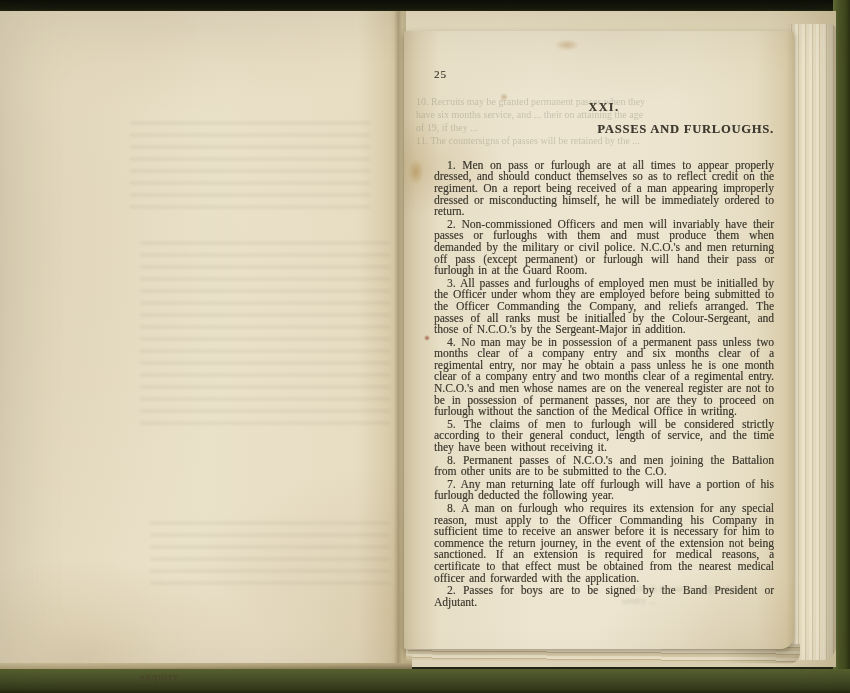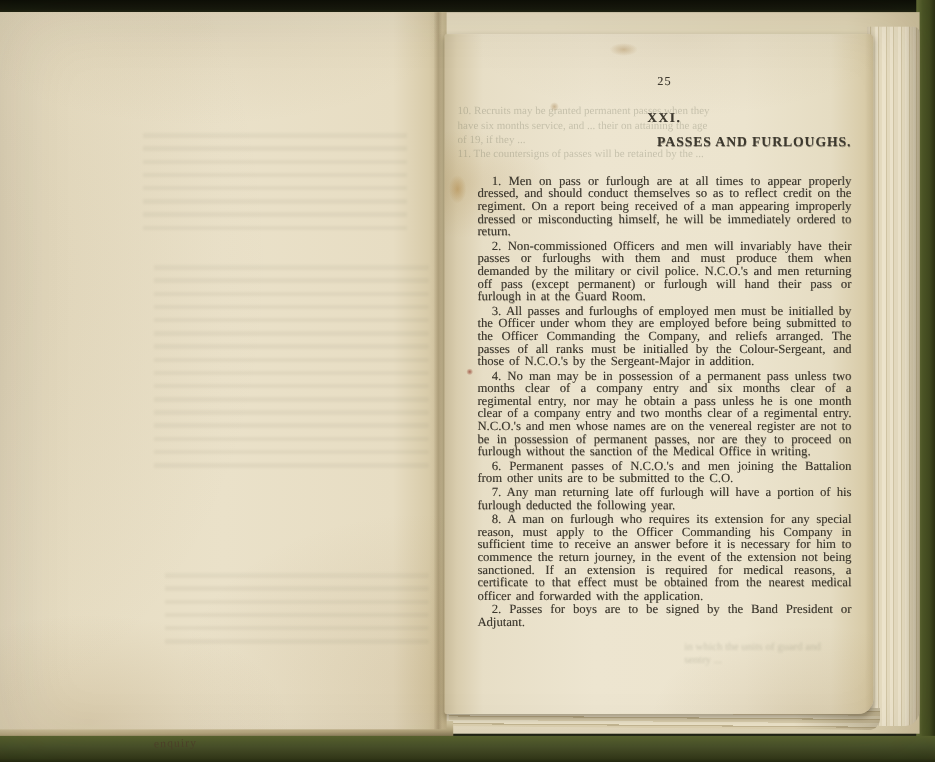--- a/index.html
+++ b/index.html
@@ -53,21 +53,21 @@
     background:
       radial-gradient(ellipse 120px 70px at 4% 22%,rgba(160,125,60,0.18),rgba(0,0,0,0) 70%),
       radial-gradient(ellipse 200px 120px at 85% 101%,rgba(150,120,70,0.16),rgba(0,0,0,0) 72%),
       radial-gradient(ellipse 260px 100px at 55% 0%,rgba(150,125,80,0.10),rgba(0,0,0,0) 75%),
       linear-gradient(90deg,#c9bc9b 0%,#d9cdae 3%,#e7dec6 9%,#ede5d0 35%,#ece4ce 70%,#e5dcc2 90%,#d8cba8 98%,#c7b892 100%);}
   .stain-dot{position:absolute;border-radius:50%;}
   
   .text-col{position:absolute;left:30px;top:38px;width:340px;color:#3d392f;
     font-size:11.5px;line-height:11.6px;
     text-shadow:0.3px 0.2px 0 rgba(60,52,40,0.45);}
-  .pagenum{text-align:center;font-size:11px;letter-spacing:1px;}
+  .pagenum{font-size:11px;letter-spacing:1px;}
   .chapter{text-align:center;font-size:12px;font-weight:bold;letter-spacing:1.5px;margin-top:21px;}
   .sec-title{text-align:right;font-size:12.5px;font-weight:bold;letter-spacing:0.8px;margin-top:11px;}
   .paras{margin-top:24px;}
   .paras p{margin:0 0 1px 0;text-align:justify;text-indent:13px;word-spacing:1.6px;}
   
   .ghost-top{position:absolute;left:12px;top:64px;width:372px;
     color:#6e705c;opacity:0.30;filter:blur(0.7px);font-size:10px;line-height:13px;}
   .ghost-bottom{position:absolute;left:218px;top:552px;width:170px;text-align:left;
     color:#6e705c;opacity:0.26;filter:blur(0.8px);font-size:10px;line-height:12px;}
   
@@ -108,21 +108,22 @@
 
     <div class="text-col">
       <div class="pagenum">25</div>
       <div class="chapter">XXI.</div>
       <div class="sec-title">PASSES AND FURLOUGHS.</div>
       <div class="paras">
         <p>1. Men on pass or furlough are at all times to appear properly dressed, and should conduct themselves so as to reflect credit on the regiment.  On a report being received of a man appearing improperly dressed or misconducting himself, he will be immediately ordered to return.</p>
         <p>2. Non-commissioned Officers and men will invariably have their passes or furloughs with them and must produce them when demanded by the military or civil police.  N.C.O.'s and men returning off pass (except permanent) or furlough will hand their pass or furlough in at the Guard Room.</p>
         <p>3. All passes and furloughs of employed men must be initialled by the Officer under whom they are employed before being submitted to the Officer Commanding the Company, and reliefs arranged.  The passes of all ranks must be initialled by the Colour-Sergeant, and those of N.C.O.'s by the Sergeant-Major in addition.</p>
         <p>4. No man may be in possession of a permanent pass unless two months clear of a company entry and six months clear of a regimental entry, nor may he obtain a pass unless he is one month clear of a company entry and two months clear of a regimental entry.  N.C.O.'s and men whose names are on the venereal register are not to be in possession of permanent passes, nor are they to proceed on furlough without the sanction of the Medical Office in writing.</p>
-        <p>6. Permanent passes of N.C.O.'s and men joining the Battalion from other units are to be submitted to the C.O.</p>
+        <p>5. The claims of men to furlough will be considered strictly according to their general conduct, length of service, and the time they have been without receiving it.</p>
+        <p>8. Permanent passes of N.C.O.'s and men joining the Battalion from other units are to be submitted to the C.O.</p>
         <p>7. Any man returning late off furlough will have a portion of his furlough deducted the following year.</p>
         <p>8. A man on furlough who requires its extension for any special reason, must apply to the Officer Commanding his Company in sufficient time to receive an answer before it is necessary for him to commence the return journey, in the event of the extension not being sanctioned.  If an extension is required for medical reasons, a certificate to that effect must be obtained from the nearest medical officer and forwarded with the application.</p>
         <p>2. Passes for boys are to be signed by the Band President or Adjutant.</p>
       </div>
     </div>
 
     <div class="ghost-bottom">
       <div>in which the units of guard and</div>
       <div>sentry ...</div>
     </div>

